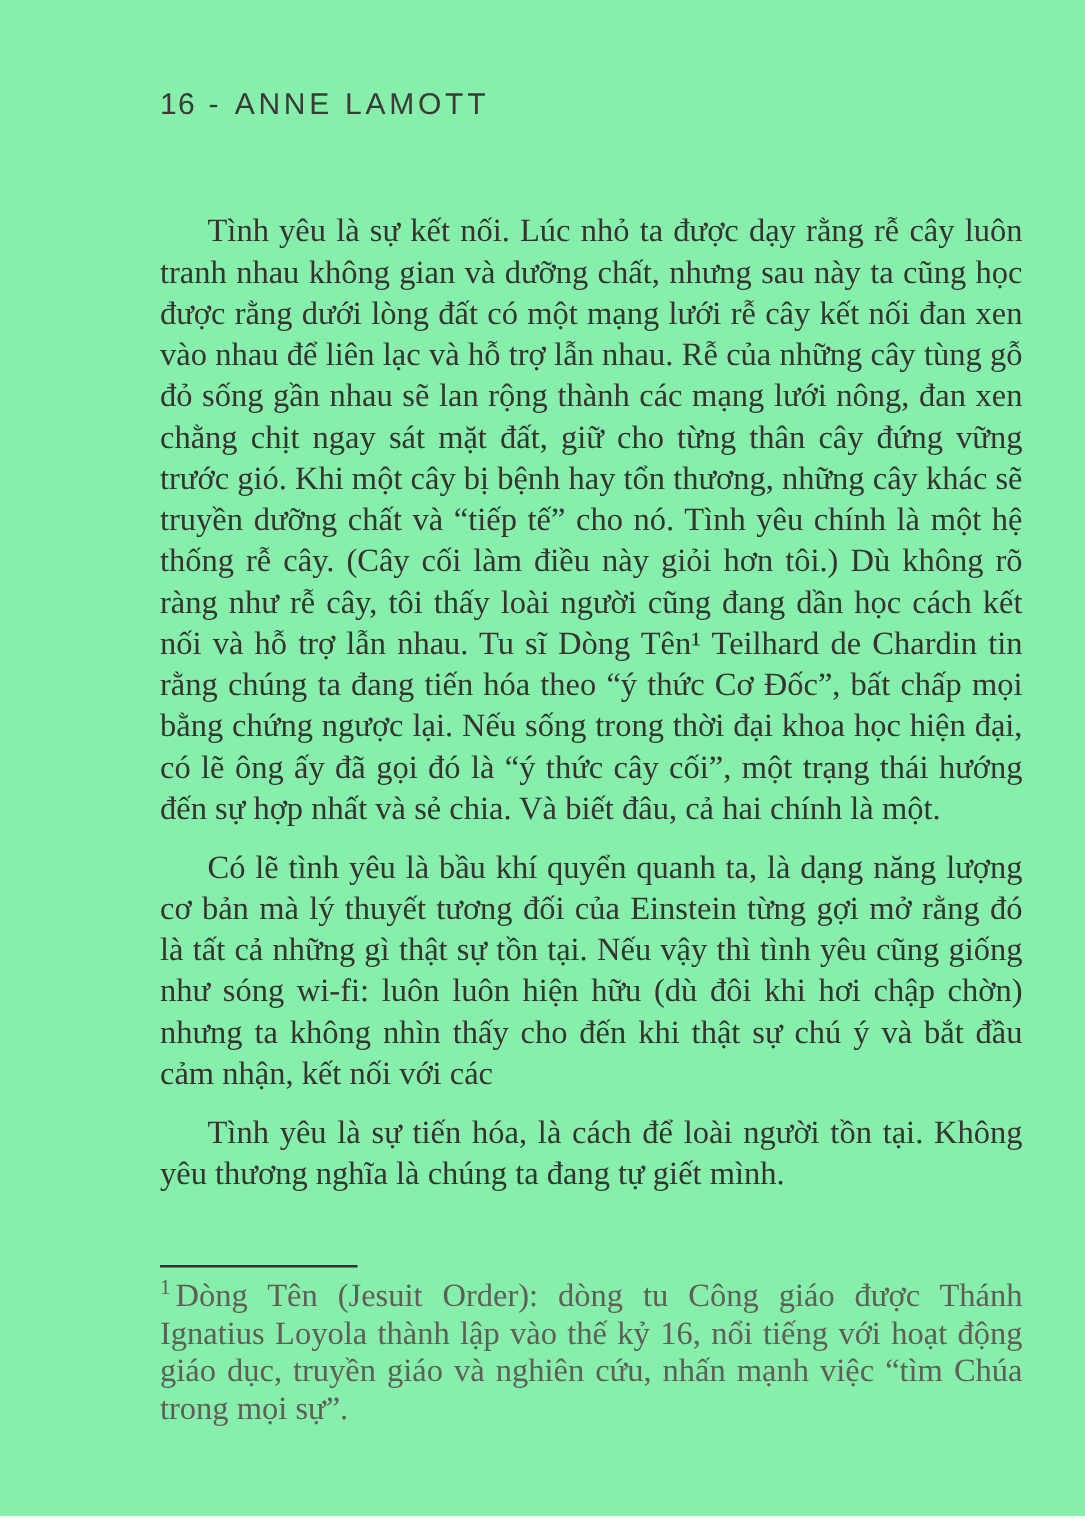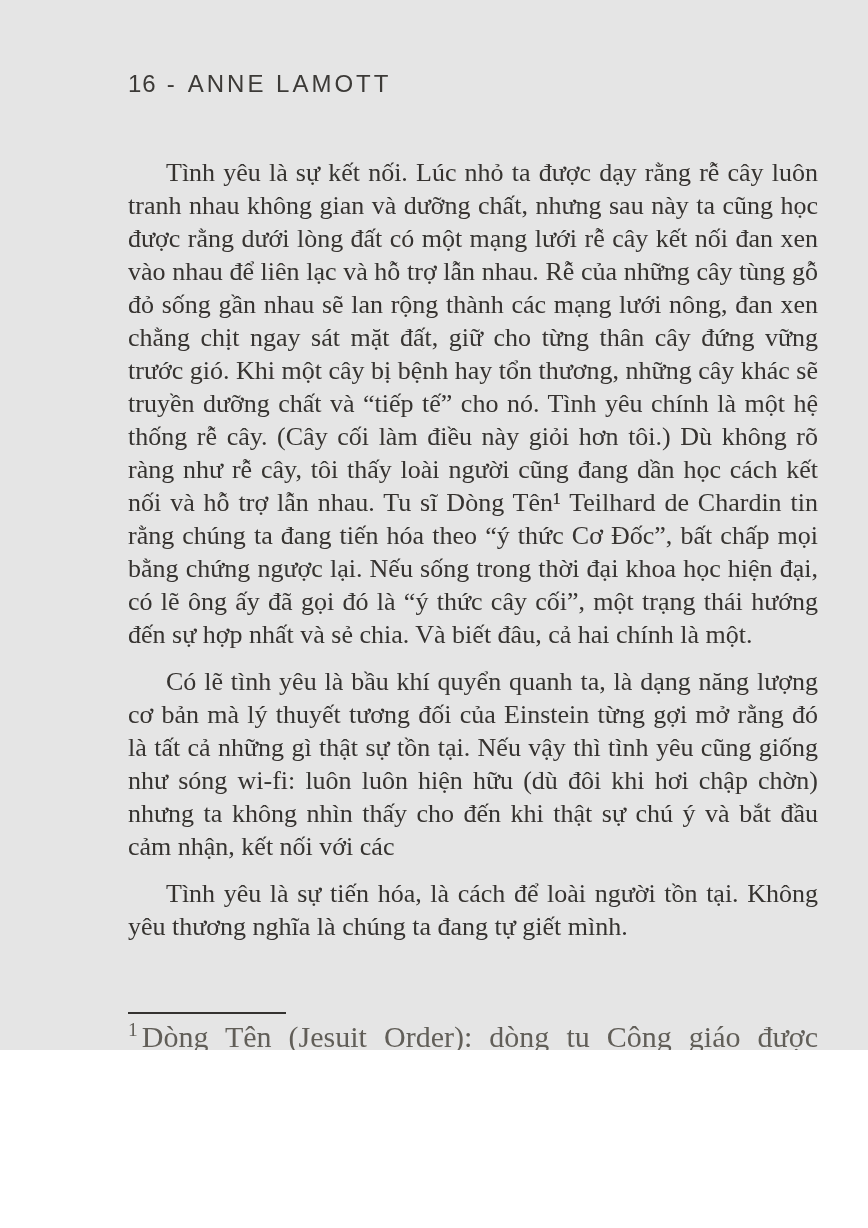--- a/index.html
+++ b/index.html
@@ -3,22 +3,22 @@
 <meta charset="utf-8">
 <style>
   html, body {
     margin: 0;
     padding: 0;
     background: #ffffff;
   }
   .page {
     position: relative;
     width: 868px;
-    height: 1050px;
-    background: #e5e5e5;
+    height: 1213px;
+    background: #86efac;
     overflow: hidden;
     font-family: "Liberation Serif", serif;
   }
   
   .running-header {
     position: absolute;
     left: 128px;
     top: 70px;
     font-family: "Liberation Sans", sans-serif;
     font-size: 24px;
@@ -37,21 +37,21 @@
   
   .body-block {
     position: absolute;
     left: 128px;
     top: 156px;
     width: 690px;
     height: 862px;
     overflow: hidden;
   }
   .body-block p {
-    margin: 0 0 14px 0;
+    margin: 12px 0 14px 0;
     font-size: 26px;
     line-height: 33px;
     text-align: justify;
     text-indent: 38px;
     color: #363330;
   }
   
   .footnote-block {
     position: absolute;
     left: 128px;
@@ -59,21 +59,21 @@
     width: 690px;
   }
   .fn-divider {
     width: 158px;
     height: 0;
     border: 0;
     border-top: 2px solid #343230;
     margin: 0 0 8px 0;
   }
   .fn-text {
-    font-size: 30px;
+    font-size: 26px;
     line-height: 30px;
     text-align: justify;
     color: #615e58;
   }
   .fn-text sup {
     font-size: 0.65em;
     line-height: 0;
     margin-right: 4px;
   }
 </style>

